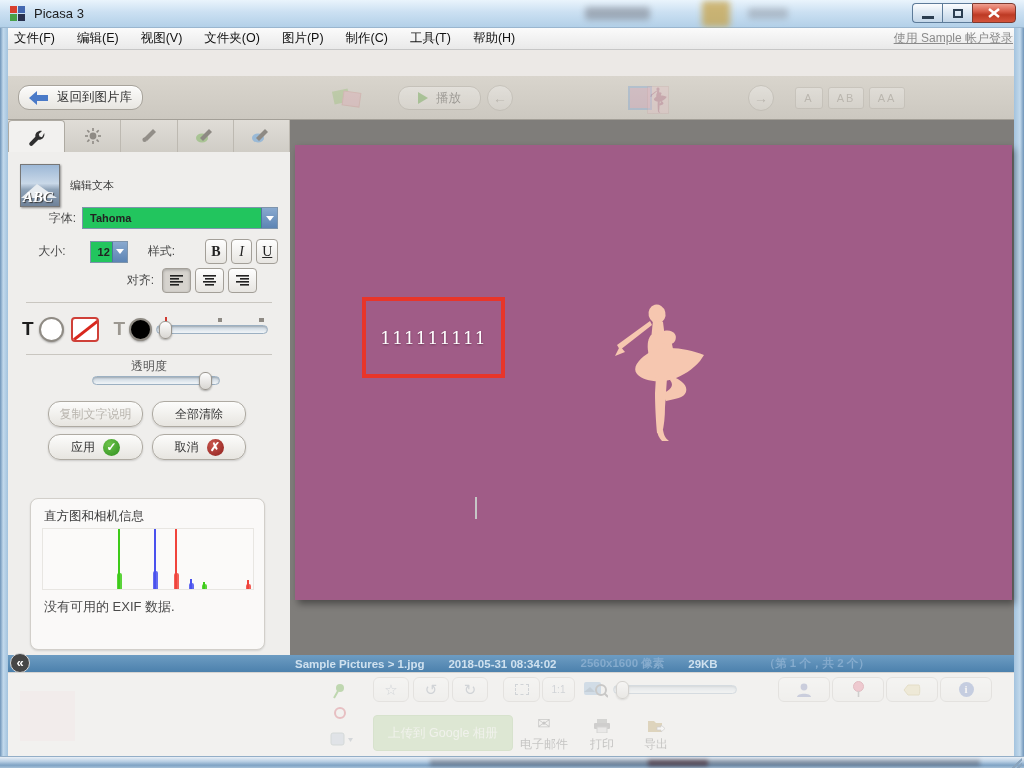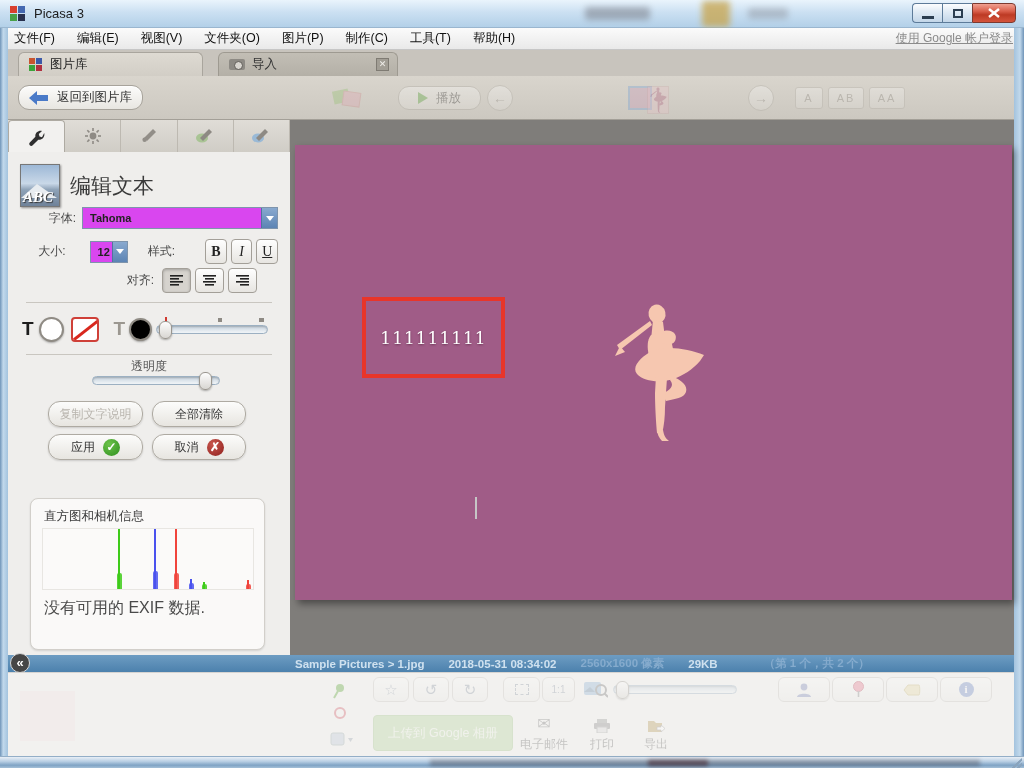--- a/index.html
+++ b/index.html
@@ -62,24 +62,24 @@
 
   
   .sidepanel { position:absolute; left:8px; top:120px; width:282px; height:535px; background:#efeeec; }
   .tooltabs { position:absolute; left:0; top:0; width:282px; height:32px; background:linear-gradient(#e0ddd7,#d0cdc6); display:flex; }
   .tooltab { flex:1; display:flex; align-items:center; justify-content:center; border-right:1px solid #bdb9b1; }
   .tooltab.active { background:#f2f1ef; border:1px solid #aeaaa2; border-bottom:none; border-radius:4px 4px 0 0; }
   .hdr { position:absolute; left:12px; top:44px; display:flex; align-items:center; gap:10px; }
   .abc-ic { width:40px; height:43px; border:1px solid #777; background:linear-gradient(#9db8d6 0%,#c9d8e8 45%,#8fa3b8 60%,#6f8299 100%); position:relative; box-shadow:1px 1px 2px rgba(0,0,0,.4); }
   .abc-ic:before { content:""; position:absolute; left:0; bottom:8px; border-left:16px solid transparent; border-right:20px solid transparent; border-bottom:14px solid #e8ecf0; }
   .abc-txt { position:absolute; left:2px; bottom:0; font-family:"Liberation Serif",serif; font-style:italic; font-weight:bold; font-size:15px; color:#fff; text-shadow:1px 1px 1px #333; }
-  .panel-title { font-size:21px; color:#3a3a3a; }
+  .panel-title { font-size:11px; color:#3a3a3a; }
   .frow { position:absolute; display:flex; align-items:center; }
   .flabel { font-size:12px; color:#4a4a4a; }
-  .dropdown { position:relative; height:22px; background:#d946ef; border:1px solid #7e94ac; display:flex; align-items:center; }
+  .dropdown { position:relative; height:22px; background:#22c55e; border:1px solid #7e94ac; display:flex; align-items:center; }
   .dd-value { font-size:11px; font-weight:bold; color:#222; padding-left:7px; }
   .dd-arrow { position:absolute; right:0; top:0; width:16px; height:20px; background:linear-gradient(#89a9cf,#5c84b4); border-left:1px solid #51749f; display:flex; align-items:center; justify-content:center; }
   .dd-arrow:after { content:""; width:0; height:0; border-left:4px solid transparent; border-right:4px solid transparent; border-top:5px solid #fff; }
   .sq-btn { width:29px; height:25px; border:1px solid #a39f98; border-radius:4px; background:linear-gradient(#fefefe,#e7e5e1);
     display:flex; align-items:center; justify-content:center; font-family:"Liberation Serif",serif; font-size:14px; color:#222; }
   .sq-btn.pressed { background:#d6d3ce; box-shadow:inset 0 1px 3px rgba(0,0,0,.25); }
   .divider { position:absolute; left:18px; right:18px; height:1px; background:#c9c6c0; }
   .t-letter { font-size:19px; font-weight:bold; color:#1d1d1d; }
   .t-letter.dim { color:#9b9790; }
   .swatch-circle { border-radius:50%; border:2px solid #8f8b84; box-shadow:0 1px 2px rgba(0,0,0,.3); }
@@ -93,21 +93,21 @@
   .action-btn.disabled { color:#b8b4ad; }
   .badge { width:17px; height:17px; border-radius:50%; color:#fff; font-size:12px; line-height:17px; text-align:center; font-weight:bold; }
   .badge.ok { background:radial-gradient(circle at 35% 30%,#6cc24a,#2e8f1e); }
   .badge.no { background:radial-gradient(circle at 35% 30%,#c9574e,#8f1f1c); }
 
   .hist-card { position:absolute; left:22px; top:378px; width:235px; height:152px; background:#faf9f8; border:1px solid #d2cfca; border-radius:8px; box-shadow:0 1px 2px rgba(0,0,0,.12); }
   .hist-title { position:absolute; left:13px; top:9px; font-size:12.5px; color:#3a3a3a; }
   .hist-plot { position:absolute; left:11px; top:29px; width:212px; height:62px; background:#fbfaf9; border:1px solid #e8e6e2; }
   .spike-line { position:absolute; bottom:0; width:2px; }
   .spike-base { position:absolute; bottom:0; width:5px; margin-left:-1px; border-radius:2px 2px 0 0; opacity:.85; }
-  .exif-text { position:absolute; left:13px; top:99px; font-size:16px; color:#4a4a4a; }
+  .exif-text { position:absolute; left:13px; top:99px; font-size:13px; color:#4a4a4a; }
 
   
   .main { position:absolute; left:290px; top:120px; width:724px; height:535px; background:#7f7d7a; }
   .photo-canvas { position:absolute; left:5px; top:25px; width:717px; height:455px; box-shadow:3px 4px 7px rgba(0,0,0,.4); }
   .sel-box { position:absolute; left:67px; top:152px; width:143px; height:81px; border:4px solid #0c4a6e; display:flex; align-items:center; justify-content:center; }
   .overlay-text { font-family:"DejaVu Serif",serif; font-size:17px; color:#fff; letter-spacing:1px; text-shadow:0 1px 2px rgba(60,20,40,.5); }
   .caret { position:absolute; left:180px; top:352px; width:2px; height:22px; background:#c6c6c6; }
   .dancer { position:absolute; left:312px; top:156px; width:100px; height:142px; color:#f6c7b0; }
 
   
@@ -170,42 +170,26 @@
 
   <div class="menubar">
     <span class="menu-item">文件(F)</span>
     <span class="menu-item">编辑(E)</span>
     <span class="menu-item">视图(V)</span>
     <span class="menu-item">文件夹(O)</span>
     <span class="menu-item">图片(P)</span>
     <span class="menu-item">制作(C)</span>
     <span class="menu-item">工具(T)</span>
     <span class="menu-item">帮助(H)</span>
-    <span class="signin">使用 Google 帐户登录</span>
+    <span class="signin">使用 Sample 帐户登录</span>
   </div>
 
   <div class="side-border left"></div>
   <div class="side-border right"></div>
 
-  <div class="tabbar">
-    <div class="tab active">
-      <span class="tab-grid">
-        <i style="background:#c8552f"></i>
-          <i style="background:#3c59a8"></i>
-        <i style="background:#3ba33b"></i>
-          <i style="background:#b03040"></i>
-      </span>
-      <span>图片库</span>
-    </div>
-    <div class="tab inactive">
-      <span class="camera-ic"></span>
-      <span>导入</span>
-      <span class="tab-close">✕</span>
-    </div>
-  </div>
 
   <div class="toolbar">
     <div class="btn-pill back-btn">
       <svg width="20" height="14" viewBox="0 0 20 14">
         <path d="M8,0 L8,4 L19,4 L19,10 L8,10 L8,14 L0,7 Z" fill="#4a7ac8"></path>
       </svg>
       <span>返回到图片库</span>
     </div>
 
     <div class="collage-ic faded">

